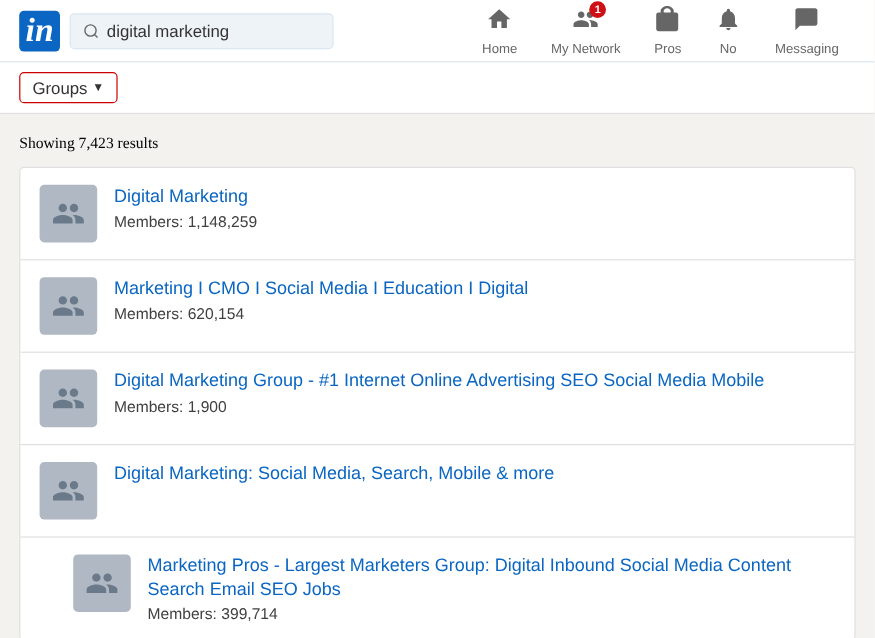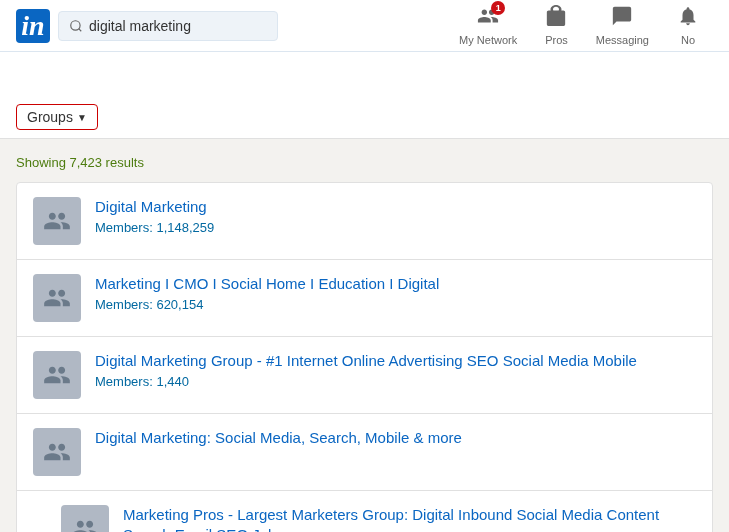--- a/index.html
+++ b/index.html
@@ -113,32 +113,32 @@
       border: 1.5px solid #cc0000;
       border-radius: 4px;
       padding: 4px 10px;
       background: white;
       cursor: pointer;
       font-size: 14px;
       color: #333;
       display: flex;
       align-items: center;
       gap: 4px;
-      margin-top: 44px;
     }
     .filter-button .arrow { font-size: 10px; color: #333; }
 
     
     .results-area {
       padding: 16px;
     }
     .results-count {
-      color: #4d7c0f;
+      color: #000000;
       font-size: 13px;
       margin-bottom: 12px;
+      font-family: Liberation Serif, serif;
     }
     .results-card {
       background: #ffffff;
       border: 1px solid #e0e0e0;
       border-radius: 4px;
     }
     .result-item {
       display: flex;
       align-items: flex-start;
       padding: 14px 16px;
@@ -162,41 +162,49 @@
       color: #0a66c2;
       font-size: 15px;
       font-weight: 400;
       cursor: pointer;
       text-decoration: none;
       display: block;
       margin-bottom: 3px;
       line-height: 1.3;
     }
     .result-members {
-      color: #0369a1;
+      color: #404040;
       font-size: 13px;
     }
   </style>
 </head>
 <body>
 
 <nav class="navbar">
   <div class="linkedin-logo">
     <span>in</span>
   </div>
   <div class="search-bar">
     <svg class="search-icon-svg" width="14" height="14" viewBox="0 0 24 24" fill="none" stroke="currentColor" stroke-width="2">
       <circle cx="11" cy="11" r="8"></circle>
         <line x1="21" y1="21" x2="16.65" y2="16.65"></line>
     </svg>
     <input type="text" value="digital marketing" style="">
   </div>
   <div class="nav-spacer"></div>
   <div class="nav-items">
 
+    <a class="nav-item" href="#">
+      <span class="nav-icon">
+        <svg width="22" height="22" viewBox="0 0 24 24" fill="currentColor">
+            <path d="M10 20v-6h4v6h5v-8h3L12 3 2 12h3v8z"></path>
+          </svg>
+      </span>
+      <span class="nav-label">Home</span>
+    </a>
 
     <a class="nav-item" href="#">
       <span class="nav-icon" style="position:relative;">
         <svg width="22" height="22" viewBox="0 0 24 24" fill="currentColor">
             <path d="M16 11c1.66 0 2.99-1.34 2.99-3S17.66 5 16 5c-1.66 0-3 1.34-3 3s1.34 3 3 3zm-8 0c1.66 0 2.99-1.34 2.99-3S9.66 5 8 5C6.34 5 5 6.34 5 8s1.34 3 3 3zm0 2c-2.33 0-7 1.17-7 3.5V19h14v-2.5c0-2.33-4.67-3.5-7-3.5zm8 0c-.29 0-.62.02-.97.05 1.16.84 1.97 1.97 1.97 3.45V19h6v-2.5c0-2.33-4.67-3.5-7-3.5z"></path>
           </svg>
         <span class="badge">1</span>
       </span>
       <span class="nav-label">My Network</span>
     </a>
@@ -206,33 +214,33 @@
         <svg width="22" height="22" viewBox="0 0 24 24" fill="currentColor">
             <path d="M20 6h-2.18c.07-.44.18-.88.18-1.34C18 2.53 15.51 0 12 0S6 2.53 6 4.66c0 .46.11.9.18 1.34H4c-1.11 0-2 .89-2 2v13c0 1.11.89 2 2 2h16c1.11 0 2-.89 2-2V8c0-1.11-.89-2-2-2zm-8-4c1.84 0 3.25 1.4 3.25 2.66 0 .46-.13.88-.31 1.34h-5.88c-.18-.46-.31-.88-.31-1.34C8.75 3.4 10.16 2 12 2z"></path>
           </svg>
       </span>
       <span class="nav-label">Pros</span>
     </a>
 
     <a class="nav-item" href="#">
       <span class="nav-icon">
         <svg width="22" height="22" viewBox="0 0 24 24" fill="currentColor">
+            <path d="M12 22c1.1 0 2-.9 2-2h-4c0 1.1.9 2 2 2zm6-6v-5c0-3.07-1.64-5.64-4.5-6.32V4c0-.83-.67-1.5-1.5-1.5s-1.5.67-1.5 1.5v.68C7.63 5.36 6 7.92 6 11v5l-2 2v1h16v-1l-2-2z"></path>
+          </svg>
+      </span>
+      <span class="nav-label">No</span>
+    </a>
+
+    <a class="nav-item" href="#">
+      <span class="nav-icon">
+        <svg width="22" height="22" viewBox="0 0 24 24" fill="currentColor">
             <path d="M20 2H4c-1.1 0-2 .9-2 2v18l4-4h14c1.1 0 2-.9 2-2V4c0-1.1-.9-2-2-2z"></path>
           </svg>
       </span>
       <span class="nav-label">Messaging</span>
-    </a>
-
-    <a class="nav-item" href="#">
-      <span class="nav-icon">
-        <svg width="22" height="22" viewBox="0 0 24 24" fill="currentColor">
-            <path d="M12 22c1.1 0 2-.9 2-2h-4c0 1.1.9 2 2 2zm6-6v-5c0-3.07-1.64-5.64-4.5-6.32V4c0-.83-.67-1.5-1.5-1.5s-1.5.67-1.5 1.5v.68C7.63 5.36 6 7.92 6 11v5l-2 2v1h16v-1l-2-2z"></path>
-          </svg>
-      </span>
-      <span class="nav-label">No</span>
     </a>
   </div>
 </nav>
 
 <div class="filter-bar">
   <button class="filter-button">
     <span>Groups</span>
     <span class="arrow">▼</span>
   </button>
 </div>
@@ -253,34 +261,34 @@
       </div>
     </div>
 
     <div class="result-item">
       <div class="group-avatar">
         <svg width="28" height="28" viewBox="0 0 24 24" fill="#6b7a8a">
             <path d="M16 11c1.66 0 2.99-1.34 2.99-3S17.66 5 16 5c-1.66 0-3 1.34-3 3s1.34 3 3 3zm-8 0c1.66 0 2.99-1.34 2.99-3S9.66 5 8 5C6.34 5 5 6.34 5 8s1.34 3 3 3zm0 2c-2.33 0-7 1.17-7 3.5V19h14v-2.5c0-2.33-4.67-3.5-7-3.5zm8 0c-.29 0-.62.02-.97.05 1.16.84 1.97 1.97 1.97 3.45V19h6v-2.5c0-2.33-4.67-3.5-7-3.5z"></path>
           </svg>
       </div>
       <div class="result-info">
-        <a class="result-title" href="#">Marketing I CMO I Social Home I Education I Digital</a>
+        <a class="result-title" href="#">Marketing I CMO I Social Media I Education I Digital</a>
         <div class="result-members">Members: 620,154</div>
       </div>
     </div>
 
     <div class="result-item">
       <div class="group-avatar">
         <svg width="28" height="28" viewBox="0 0 24 24" fill="#6b7a8a">
             <path d="M16 11c1.66 0 2.99-1.34 2.99-3S17.66 5 16 5c-1.66 0-3 1.34-3 3s1.34 3 3 3zm-8 0c1.66 0 2.99-1.34 2.99-3S9.66 5 8 5C6.34 5 5 6.34 5 8s1.34 3 3 3zm0 2c-2.33 0-7 1.17-7 3.5V19h14v-2.5c0-2.33-4.67-3.5-7-3.5zm8 0c-.29 0-.62.02-.97.05 1.16.84 1.97 1.97 1.97 3.45V19h6v-2.5c0-2.33-4.67-3.5-7-3.5z"></path>
           </svg>
       </div>
       <div class="result-info">
         <a class="result-title" href="#">Digital Marketing Group - #1 Internet Online Advertising SEO Social Media Mobile</a>
-        <div class="result-members">Members: 1,440</div>
+        <div class="result-members">Members: 1,900</div>
       </div>
     </div>
 
     <div class="result-item">
       <div class="group-avatar">
         <svg width="28" height="28" viewBox="0 0 24 24" fill="#6b7a8a">
             <path d="M16 11c1.66 0 2.99-1.34 2.99-3S17.66 5 16 5c-1.66 0-3 1.34-3 3s1.34 3 3 3zm-8 0c1.66 0 2.99-1.34 2.99-3S9.66 5 8 5C6.34 5 5 6.34 5 8s1.34 3 3 3zm0 2c-2.33 0-7 1.17-7 3.5V19h14v-2.5c0-2.33-4.67-3.5-7-3.5zm8 0c-.29 0-.62.02-.97.05 1.16.84 1.97 1.97 1.97 3.45V19h6v-2.5c0-2.33-4.67-3.5-7-3.5z"></path>
           </svg>
       </div>
       <div class="result-info">

